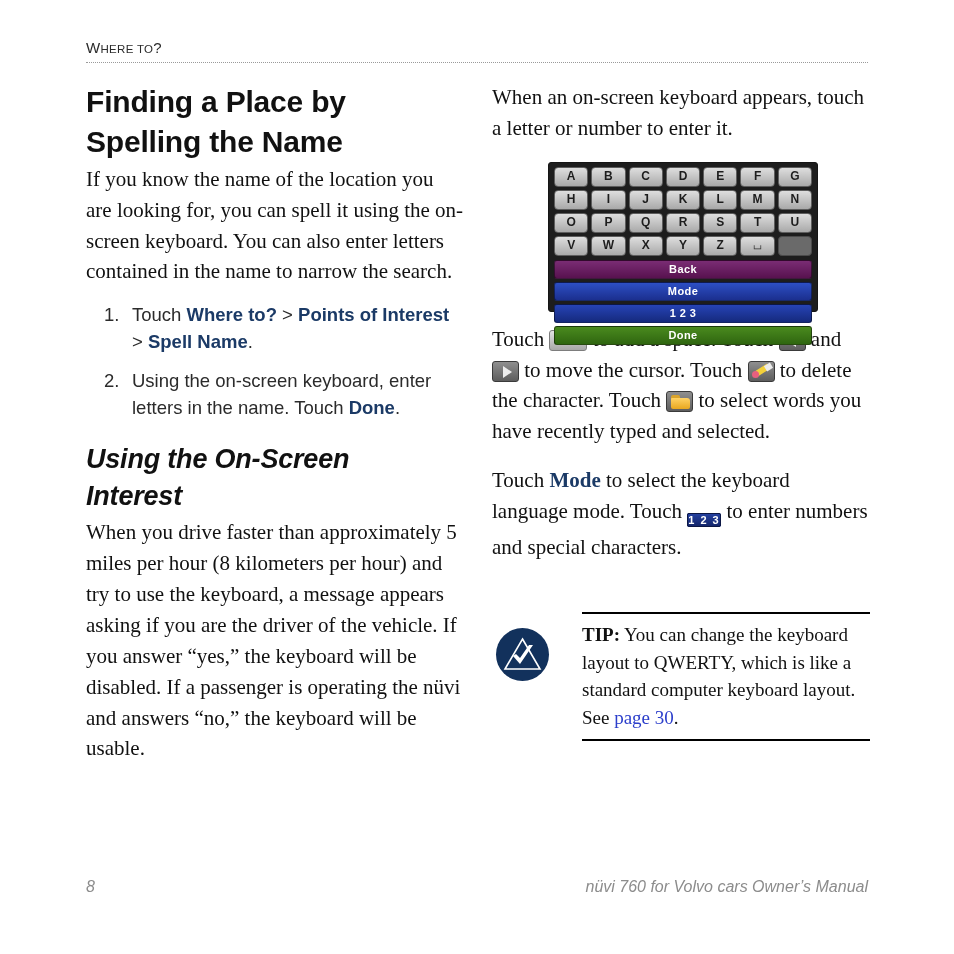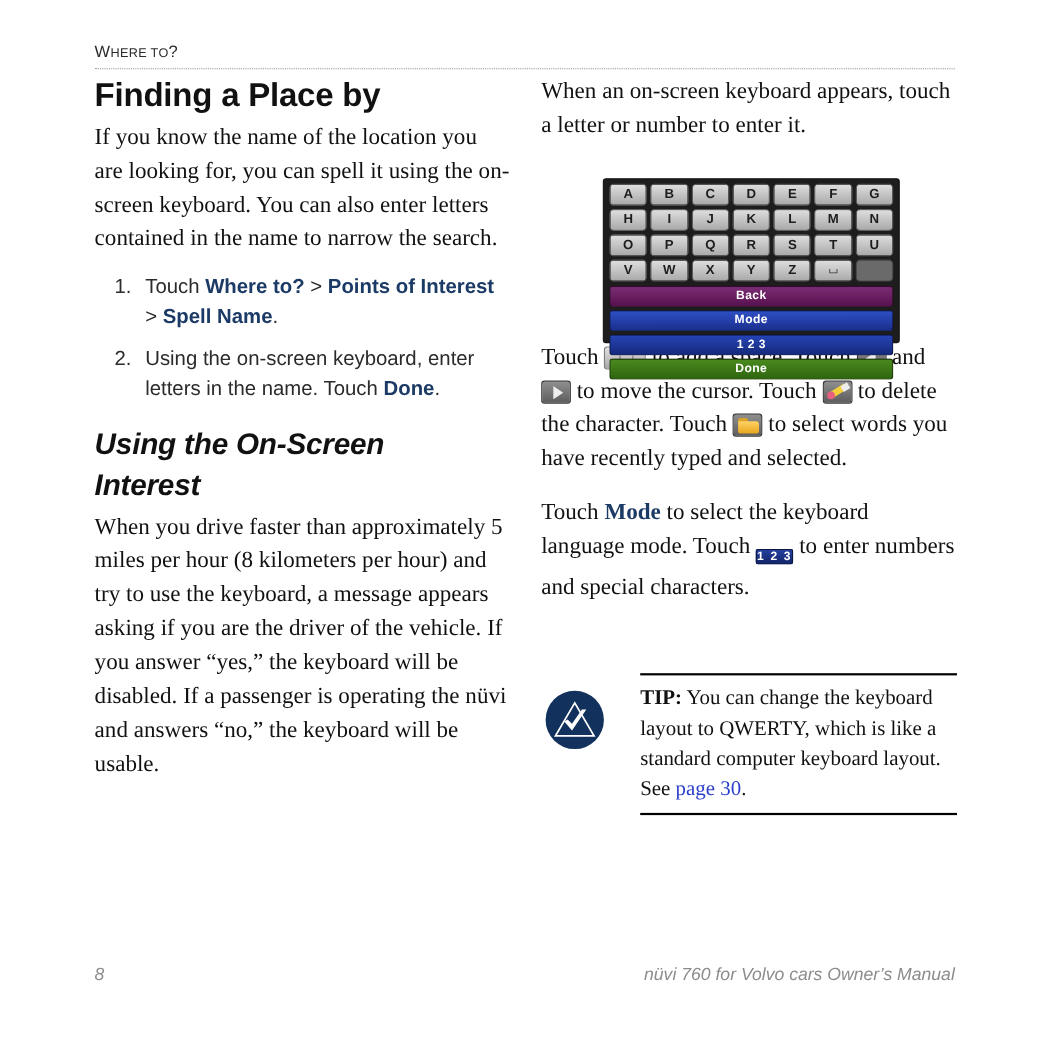--- a/index.html
+++ b/index.html
@@ -28,21 +28,21 @@
   }
   .runhead-text .sc { font-size:11.5px; }
   .runhead-rule {
     margin-top:6px;
     border-top:1.5px dotted #9a9a9a;
     width:782px;
     height:0;
   }
 
   
-  .col { position:absolute; top:67px; width:378px; }
+  .col { position:absolute; top:82px; width:378px; }
   .col-left  { left:86px; }
   .col-right { left:492px; }
 
   h1.title {
     font-family:"Liberation Sans", sans-serif;
     font-weight:bold;
     font-size:30px;
     line-height:1.33;
     margin:0 0 2px 0;
     color:#111;
@@ -322,20 +322,21 @@
 
   <div class="runhead">
     <div class="runhead-text"><span>W</span><span class="sc">HERE TO</span><span>?</span></div>
     <div class="runhead-rule"></div>
   </div>
 
   <div class="col col-left">
 
     <h1 class="title">
       <span>Finding a Place by</span><br>
+      <span>Spelling the Name</span>
     </h1>
 
     <p class="body">If you know the name of the location you are looking for, you can spell it using the on-screen keyboard. You can also enter letters contained in the name to narrow the search.</p>
 
     <ol class="steps">
       <li><span>Touch </span><span class="nav">Where to?</span><span class="gt"> &gt; </span><span class="nav">Points of Interest</span><span class="gt"> &gt; </span><span class="nav">Spell Name</span><span>.</span></li>
       <li><span>Using the on-screen keyboard, enter letters in the name. Touch </span><span class="nav">Done</span><span>.</span></li>
     </ol>
 
     <h2 class="subhead">

